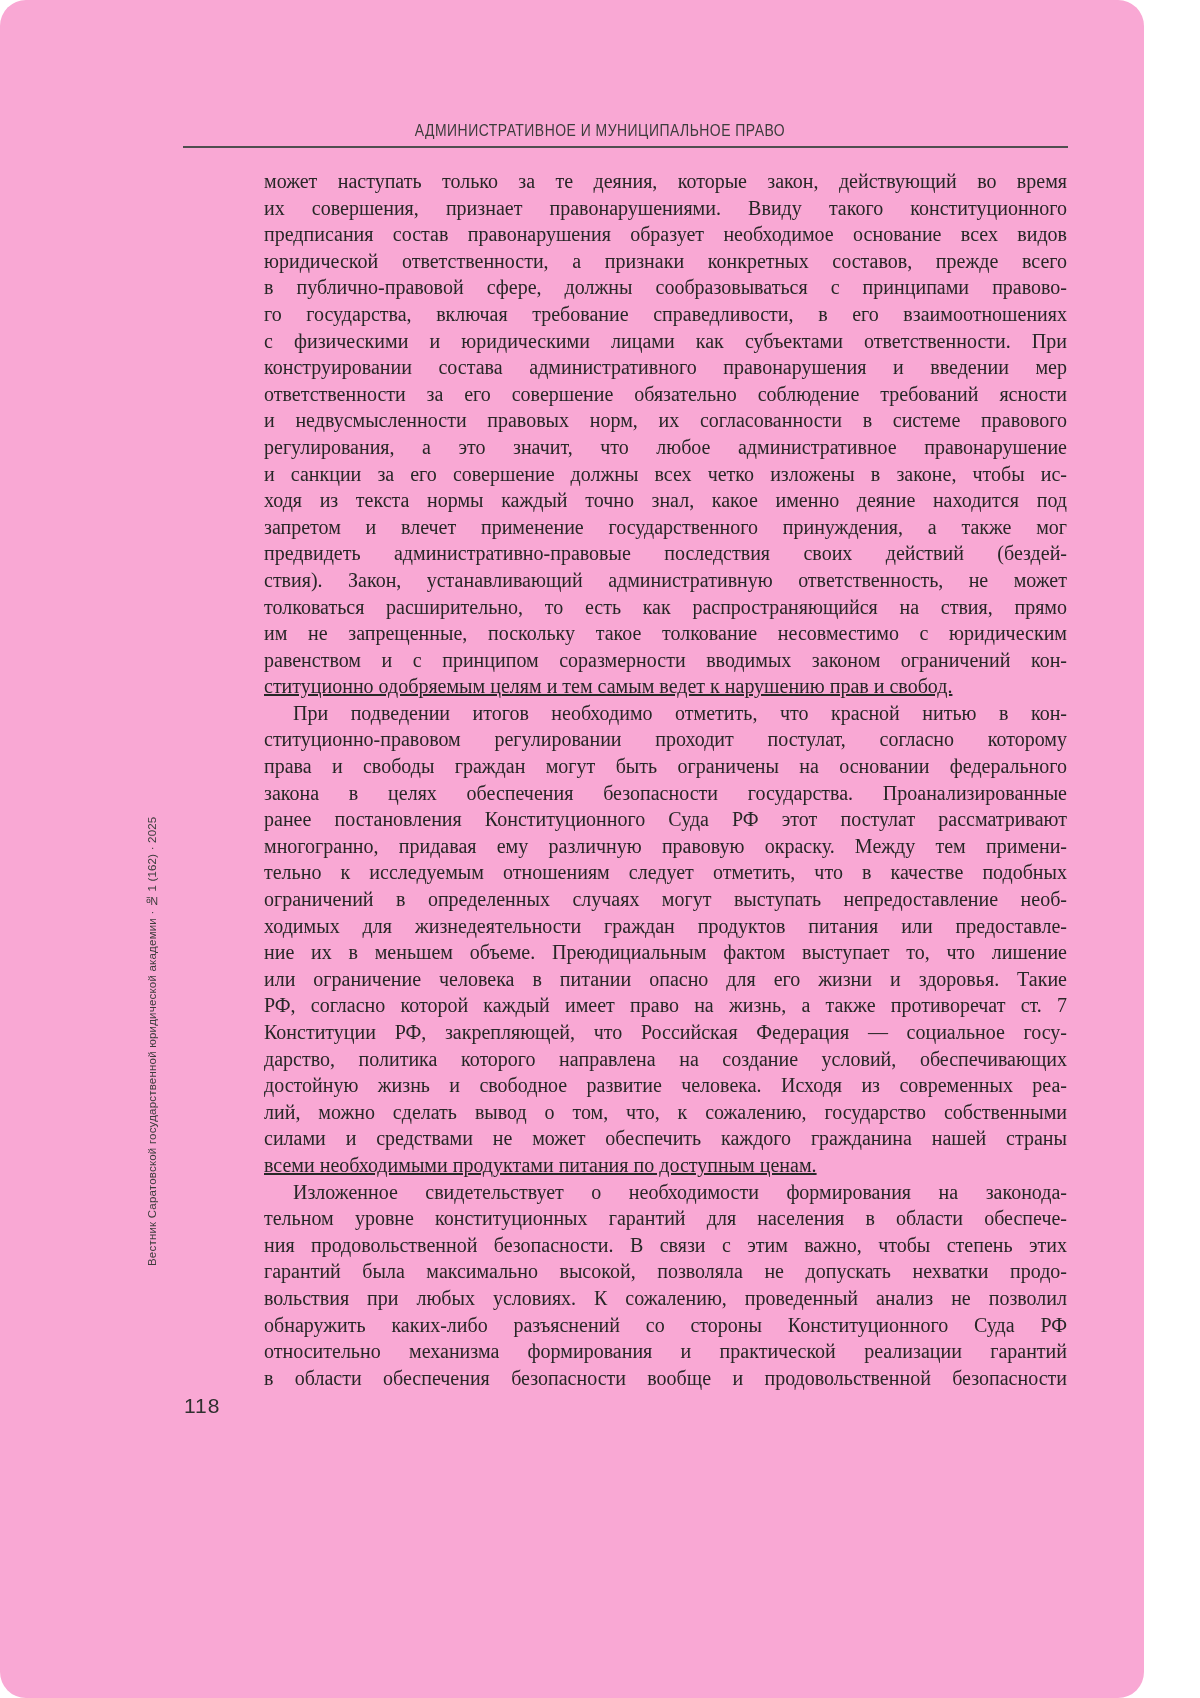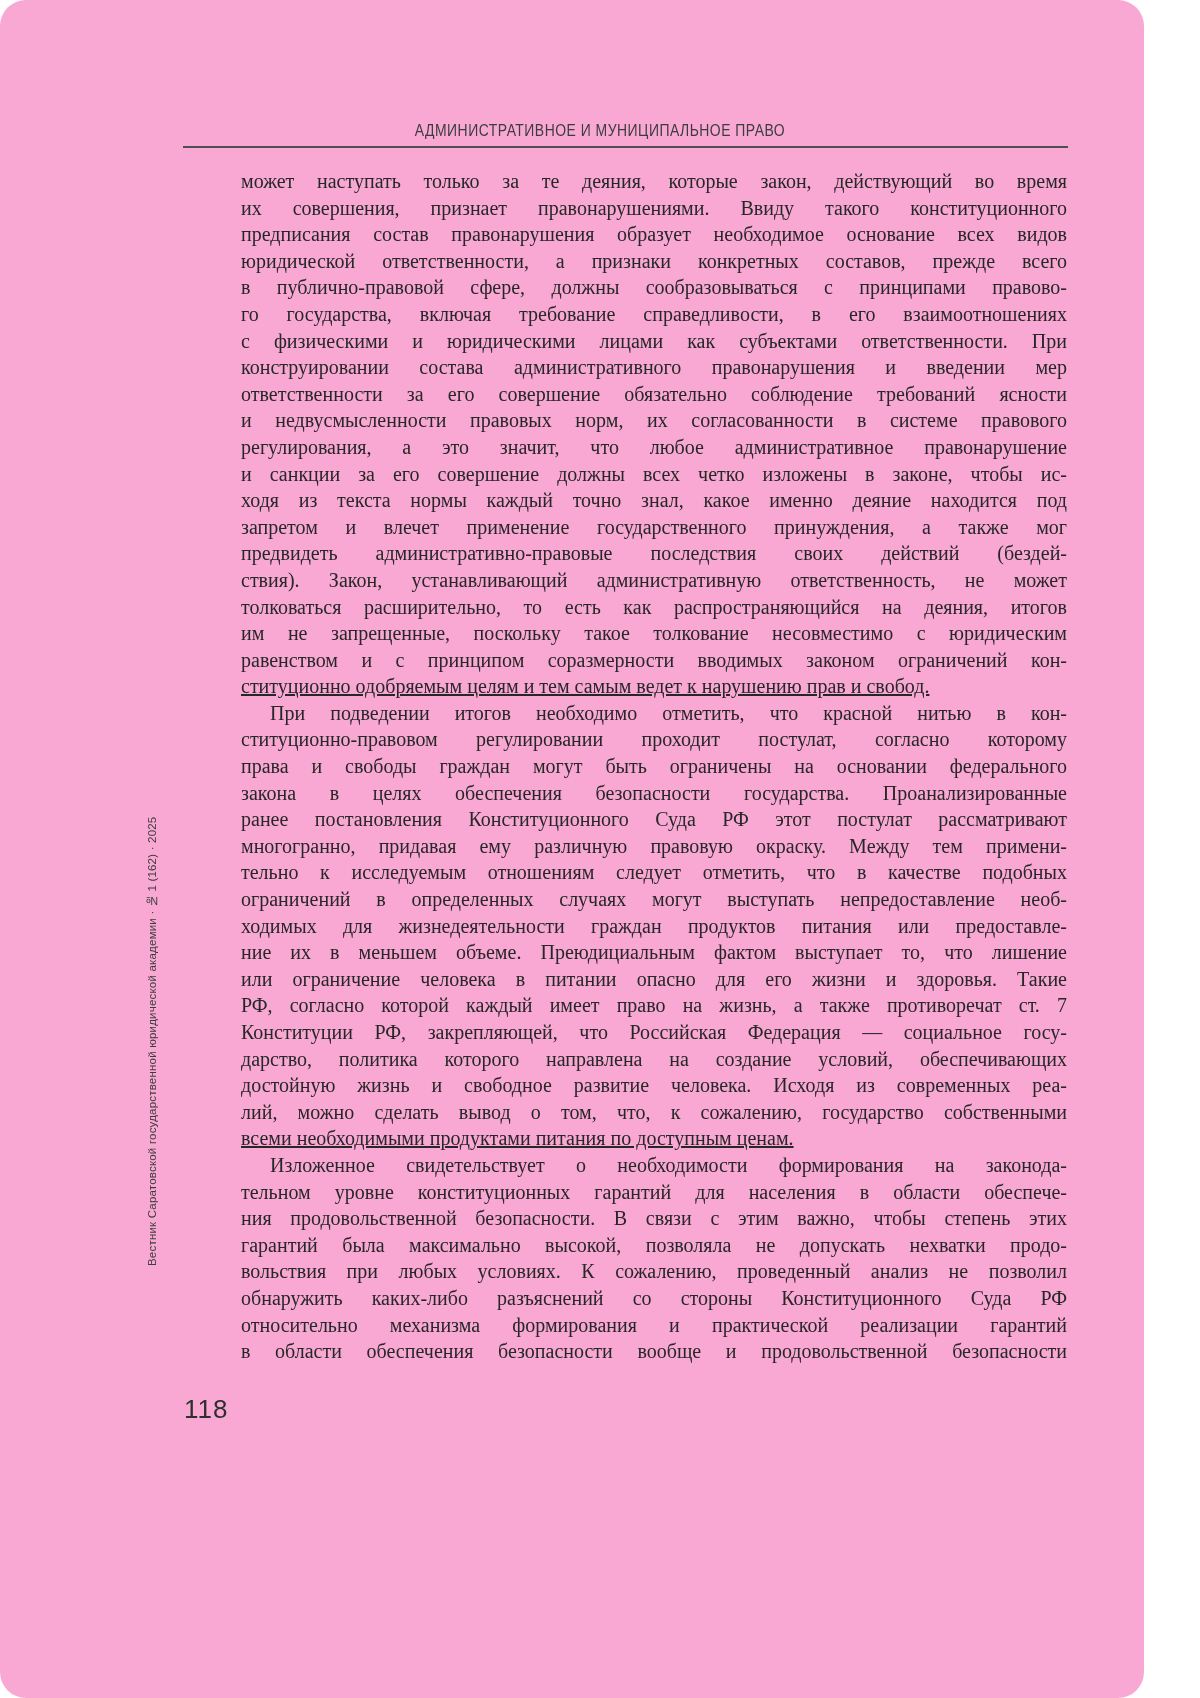--- a/index.html
+++ b/index.html
@@ -32,40 +32,41 @@
     position:absolute;
     left:241px; top:168px;
     width:826px;
     font-size:20px;
     line-height:26.6px;
     color:#272727;
   }
   .line {
     text-align:justify;
     text-align-last:justify;
+    margin-left:23px;
   }
   .line.para-end { text-align-last:left;text-decoration:underline; }
   .line.indent { text-indent:29px; }
   .sidebar-text {
     position:absolute;
     left:146px; top:782px;
     height:484px;
     writing-mode:vertical-rl;
     transform:rotate(180deg);
     font-family:"Liberation Sans", sans-serif;
     font-size:11.5px;
     letter-spacing:0.2px;
     color:#3c3c3c;
     white-space:nowrap;
   }
   .page-number {
     position:absolute;
     left:184px; top:1394px;
     font-family:"Liberation Sans", sans-serif;
-    font-size:26px;
+    font-size:21px;
     letter-spacing:1px;
     color:#2f2f2f;
   }
 </style>
 </head>
 <body>
 
 <div class="page">
   <div class="running-header">АДМИНИСТРАТИВНОЕ И МУНИЦИПАЛЬНОЕ ПРАВО</div>
   <div class="header-rule"></div>
@@ -81,40 +82,41 @@
       <div class="line">с физическими и юридическими лицами как субъектами ответственности. При</div>
       <div class="line">конструировании состава административного правонарушения и введении мер</div>
       <div class="line">ответственности за его совершение обязательно соблюдение требований ясности</div>
       <div class="line">и недвусмысленности правовых норм, их согласованности в системе правового</div>
       <div class="line">регулирования, а это значит, что любое административное правонарушение</div>
       <div class="line">и санкции за его совершение должны всех четко изложены в законе, чтобы ис-</div>
       <div class="line">ходя из текста нормы каждый точно знал, какое именно деяние находится под</div>
       <div class="line">запретом и влечет применение государственного принуждения, а также мог</div>
       <div class="line">предвидеть административно-правовые последствия своих действий (бездей-</div>
       <div class="line">ствия). Закон, устанавливающий административную ответственность, не может</div>
-      <div class="line">толковаться расширительно, то есть как распространяющийся на деяния, итогов</div>
+      <div class="line">толковаться расширительно, то есть как распространяющийся на ствия, прямо</div>
       <div class="line">им не запрещенные, поскольку такое толкование несовместимо с юридическим</div>
       <div class="line">равенством и с принципом соразмерности вводимых законом ограничений кон-</div>
       <div class="line para-end">ституционно одобряемым целям и тем самым ведет к нарушению прав и свобод.</div>
       <div class="line indent">При подведении итогов необходимо отметить, что красной нитью в кон-</div>
       <div class="line">ституционно-правовом регулировании проходит постулат, согласно которому</div>
       <div class="line">права и свободы граждан могут быть ограничены на основании федерального</div>
       <div class="line">закона в целях обеспечения безопасности государства. Проанализированные</div>
       <div class="line">ранее постановления Конституционного Суда РФ этот постулат рассматривают</div>
       <div class="line">многогранно, придавая ему различную правовую окраску. Между тем примени-</div>
       <div class="line">тельно к исследуемым отношениям следует отметить, что в качестве подобных</div>
       <div class="line">ограничений в определенных случаях могут выступать непредоставление необ-</div>
       <div class="line">ходимых для жизнедеятельности граждан продуктов питания или предоставле-</div>
       <div class="line">ние их в меньшем объеме. Преюдициальным фактом выступает то, что лишение</div>
       <div class="line">или ограничение человека в питании опасно для его жизни и здоровья. Такие</div>
       <div class="line">РФ, согласно которой каждый имеет право на жизнь, а также противоречат ст. 7</div>
       <div class="line">Конституции РФ, закрепляющей, что Российская Федерация — социальное госу-</div>
       <div class="line">дарство, политика которого направлена на создание условий, обеспечивающих</div>
       <div class="line">достойную жизнь и свободное развитие человека. Исходя из современных реа-</div>
       <div class="line">лий, можно сделать вывод о том, что, к сожалению, государство собственными</div>
+      <div class="line">силами и средствами не может обеспечить каждого гражданина нашей страны</div>
       <div class="line para-end">всеми необходимыми продуктами питания по доступным ценам.</div>
       <div class="line indent">Изложенное свидетельствует о необходимости формирования на законода-</div>
       <div class="line">тельном уровне конституционных гарантий для населения в области обеспече-</div>
       <div class="line">ния продовольственной безопасности. В связи с этим важно, чтобы степень этих</div>
       <div class="line">гарантий была максимально высокой, позволяла не допускать нехватки продо-</div>
       <div class="line">вольствия при любых условиях. К сожалению, проведенный анализ не позволил</div>
       <div class="line">обнаружить каких-либо разъяснений со стороны Конституционного Суда РФ</div>
       <div class="line">относительно механизма формирования и практической реализации гарантий</div>
       <div class="line">в области обеспечения безопасности вообще и продовольственной безопасности</div>
     </div>

